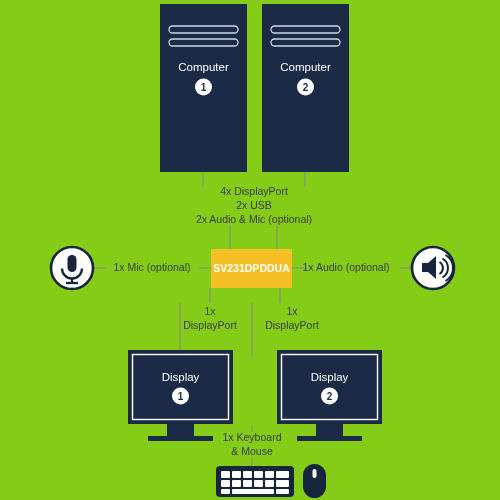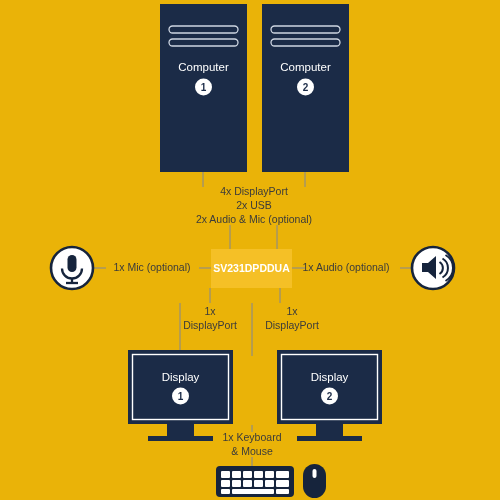--- a/index.html
+++ b/index.html
@@ -7,21 +7,21 @@
     padding: 0;
     background: #ffffff;
   }
   body {
     font-family: "Liberation Sans", sans-serif;
   }
   #diagram-root {
     position: relative;
     width: 500px;
     height: 500px;
-    background: #eab308;
+    background: #84cc16;
     overflow: hidden;
   }
   #diagram-svg {
     position: absolute;
     left: 0;
     top: 0;
     width: 500px;
     height: 500px;
     display: block;
   }

